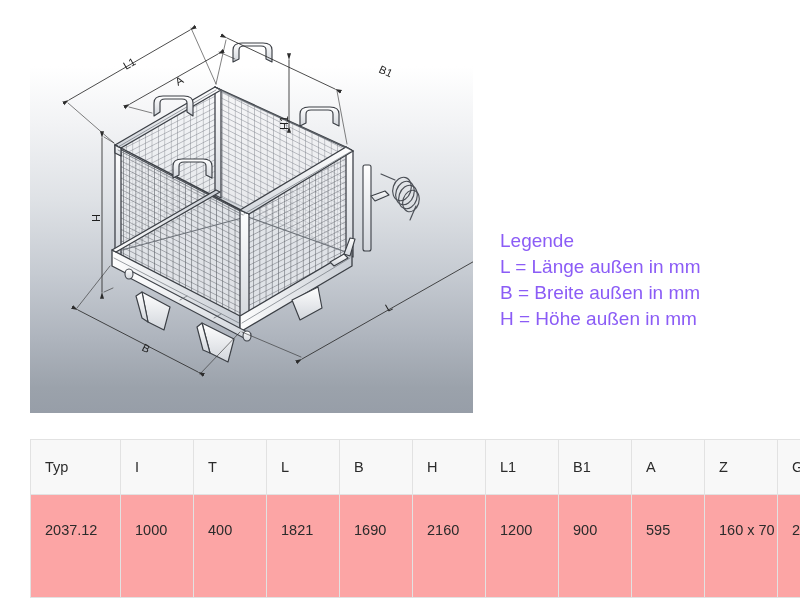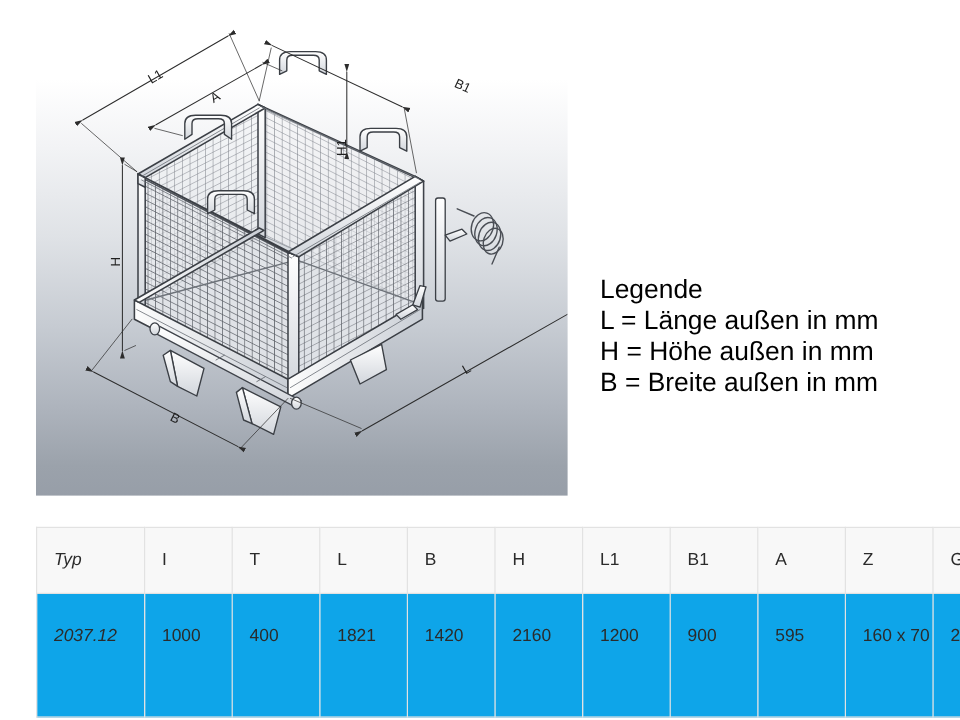--- a/index.html
+++ b/index.html
@@ -29,23 +29,23 @@
   }
   #drawing-svg{position:absolute;left:0;top:0;width:443px;height:413px;}
 
   
   #legend{
     position:absolute;
     left:500px; top:228px;
     width:290px;
   }
   #legend .legend-line{
-    font-size:22px;
+    font-size:19px;
     line-height:26px;
-    color:#000000;
+    color:#8b5cf6;
     white-space:nowrap;
   }
 
   
   #spec-table-wrap{
     position:absolute;
     left:30px; top:439px;
     width:740px;
   }
   table#spec-table{
@@ -63,26 +63,26 @@
     padding:0 0 0 14px;
     vertical-align:top;
   }
   table#spec-table thead th{
     background:#f8f8f8;
     height:54px;
     line-height:54px;
     padding-top:0;
   }
   table#spec-table tbody td{
-    background:#0ea5e9;
+    background:#fca5a5;
     height:80px;
     padding-top:22px;
     line-height:26px;
   }
-  .col-typ{width:75px;font-style:italic;}
+  .col-typ{width:75px;}
   .col-n{width:58px;}
 </style>
 </head>
 <body>
 
 <div id="drawing-panel">
   <svg id="drawing-svg" viewBox="0 0 443 413" xmlns="http://www.w3.org/2000/svg">
     <defs>
 
       <pattern id="mesh-left" width="6.2" height="6.2" patternUnits="userSpaceOnUse" patternTransform="skewY(27) scale(1,0.92)">
@@ -262,22 +262,22 @@
         <text x="111" y="350" transform="rotate(27 111 350)">B</text>
         <text x="358" y="312" transform="rotate(-30 358 312)">L</text>
       </g>
     </g>
   </svg>
 </div>
 
 <div id="legend">
   <div class="legend-line">Legende</div>
   <div class="legend-line">L = Länge außen in mm</div>
+  <div class="legend-line">B = Breite außen in mm</div>
   <div class="legend-line">H = Höhe außen in mm</div>
-  <div class="legend-line">B = Breite außen in mm</div>
 </div>
 
 <div id="spec-table-wrap">
   <table id="spec-table">
     <thead>
       <tr>
         <th class="col-typ">Typ</th>
         <th class="col-n">I</th>
         <th class="col-n">T</th>
         <th class="col-n">L</th>
@@ -289,21 +289,21 @@
         <th class="col-n">Z</th>
         <th class="col-n">G</th>
       </tr>
     </thead>
     <tbody>
       <tr>
         <td class="col-typ">2037.12</td>
         <td class="col-n">1000</td>
         <td class="col-n">400</td>
         <td class="col-n">1821</td>
-        <td class="col-n">1420</td>
+        <td class="col-n">1690</td>
         <td class="col-n">2160</td>
         <td class="col-n">1200</td>
         <td class="col-n">900</td>
         <td class="col-n">595</td>
         <td class="col-n">160 x 70</td>
         <td class="col-n">200</td>
       </tr>
     </tbody>
   </table>
 </div>

